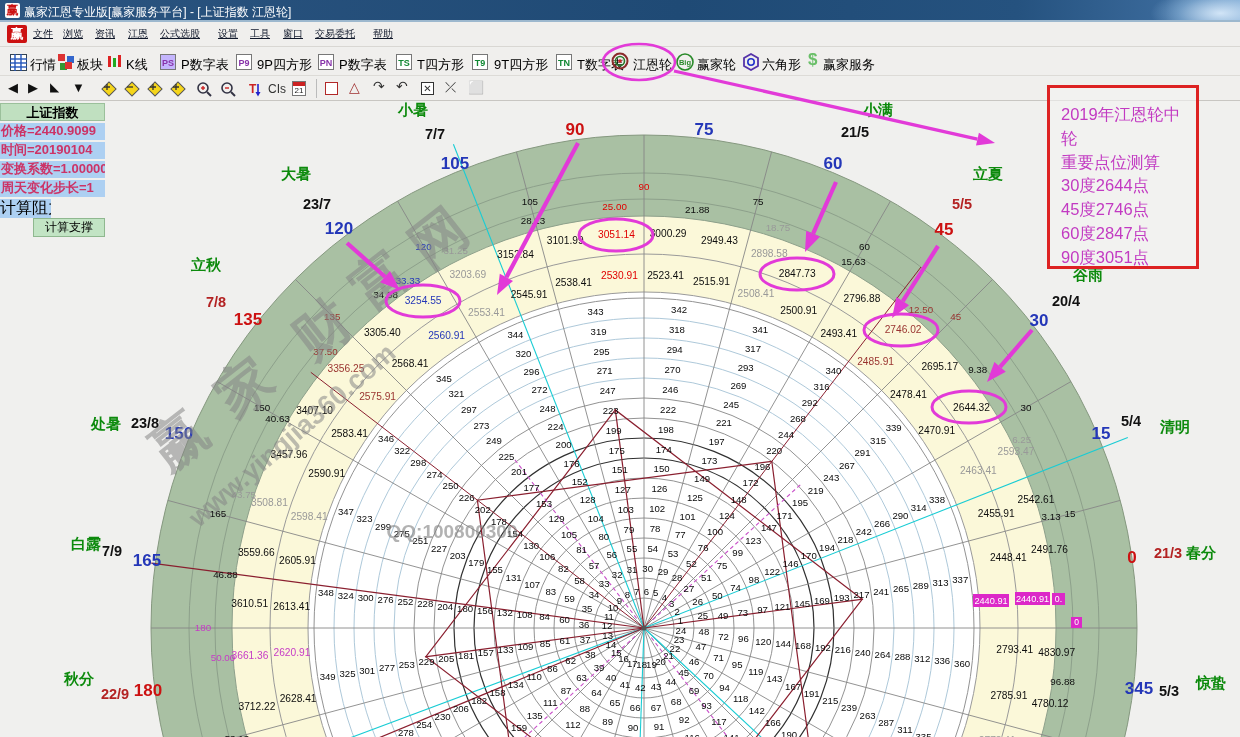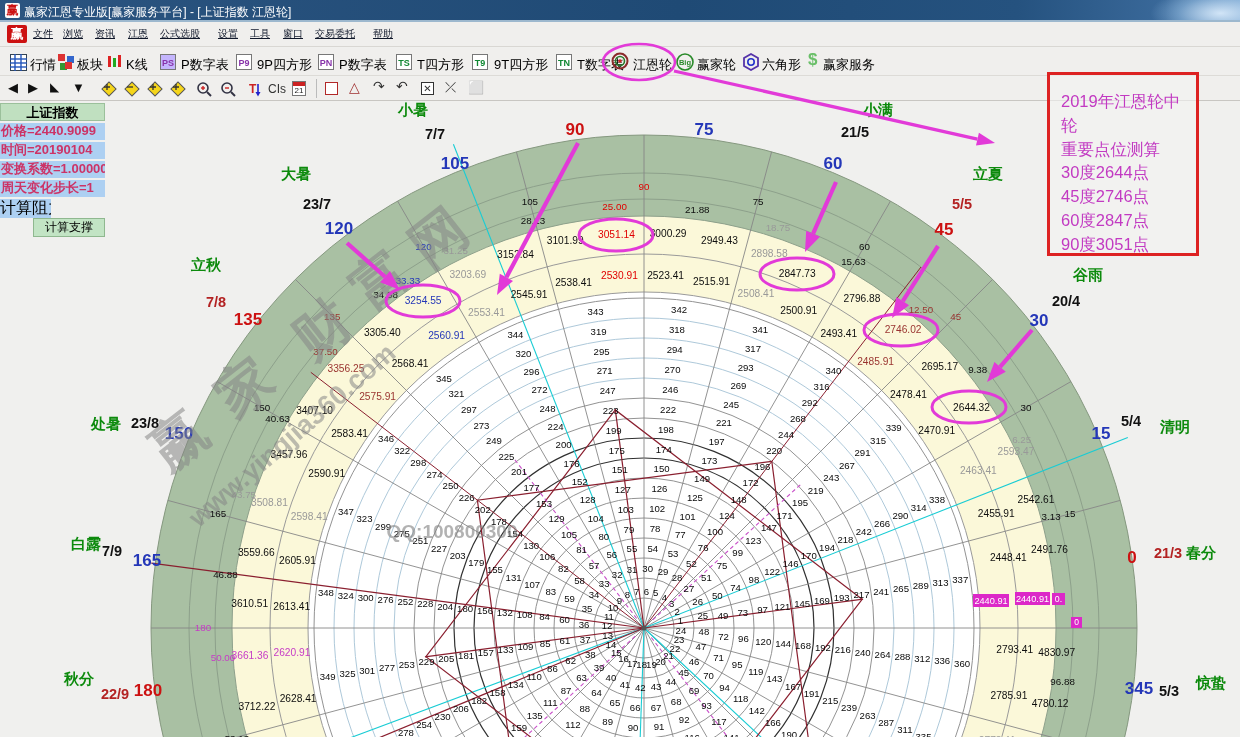--- a/index.html
+++ b/index.html
@@ -15,21 +15,21 @@
 #tb2{position:absolute;left:0;top:77px;width:1240px;height:24px;background:#f0efed;border-bottom:1px solid #c8c6c2;}
 .ti{position:absolute;top:6px;width:16px;height:16px;font-size:9px;font-weight:bold;text-align:center;line-height:16px;border:1px solid #888;background:#fff;}
 .tl{position:absolute;top:8px;font-size:13px;color:#000;}
 .g2{position:absolute;top:4px;font-size:14px;color:#222;}
 #panel{position:absolute;left:0;top:103px;width:105px;}
 #panel .hd{height:18px;background:#c0e0c0;border:1px solid #9bc09b;color:#000;font-size:13px;font-weight:bold;text-align:center;line-height:17px;}
 #panel .row{height:17px;background:#add0f2;margin-top:2px;color:#cc3366;font-size:13px;font-weight:bold;line-height:16px;white-space:nowrap;overflow:hidden;padding-left:1px;}
 #panel .btns{margin-top:2px;height:19px;}
 #panel .b1{float:left;width:51px;height:19px;background:#add0f2;font-size:16px;text-align:center;line-height:18px;color:#000;white-space:nowrap;overflow:hidden;}
 #panel .b2{float:right;width:72px;height:19px;background:#c2e4c4;font-size:12px;text-align:center;line-height:17px;color:#000;border:1px solid #8fb88f;white-space:nowrap;overflow:hidden;}
-#anno{position:absolute;left:1047px;top:72px;width:152px;height:184px;border:3px solid #dd2222;background:rgba(244,244,242,0.6);}
+#anno{position:absolute;left:1047px;top:85px;width:152px;height:184px;border:3px solid #dd2222;background:rgba(244,244,242,0.6);}
 #anno div{color:#c23ac2;font-size:16.5px;margin-left:11px;line-height:23.8px;}
 #anno .f{margin-top:15px;}
 svg{position:absolute;}
 </style></head><body>
 <div id="wheelbg" style="position:absolute;left:0;top:101px;width:1240px;height:636px;background:#f0f0ee;"></div>
 
 <svg width="1240" height="636" viewBox="0 101 1240 636" style="left:0;top:101px;">
     <circle cx="644" cy="628" r="493" fill="#a9c0a3"></circle>
 <circle cx="644" cy="628" r="412" fill="#fbf8d9"></circle>
 <circle cx="644" cy="628" r="336" fill="#ffffff"></circle>

